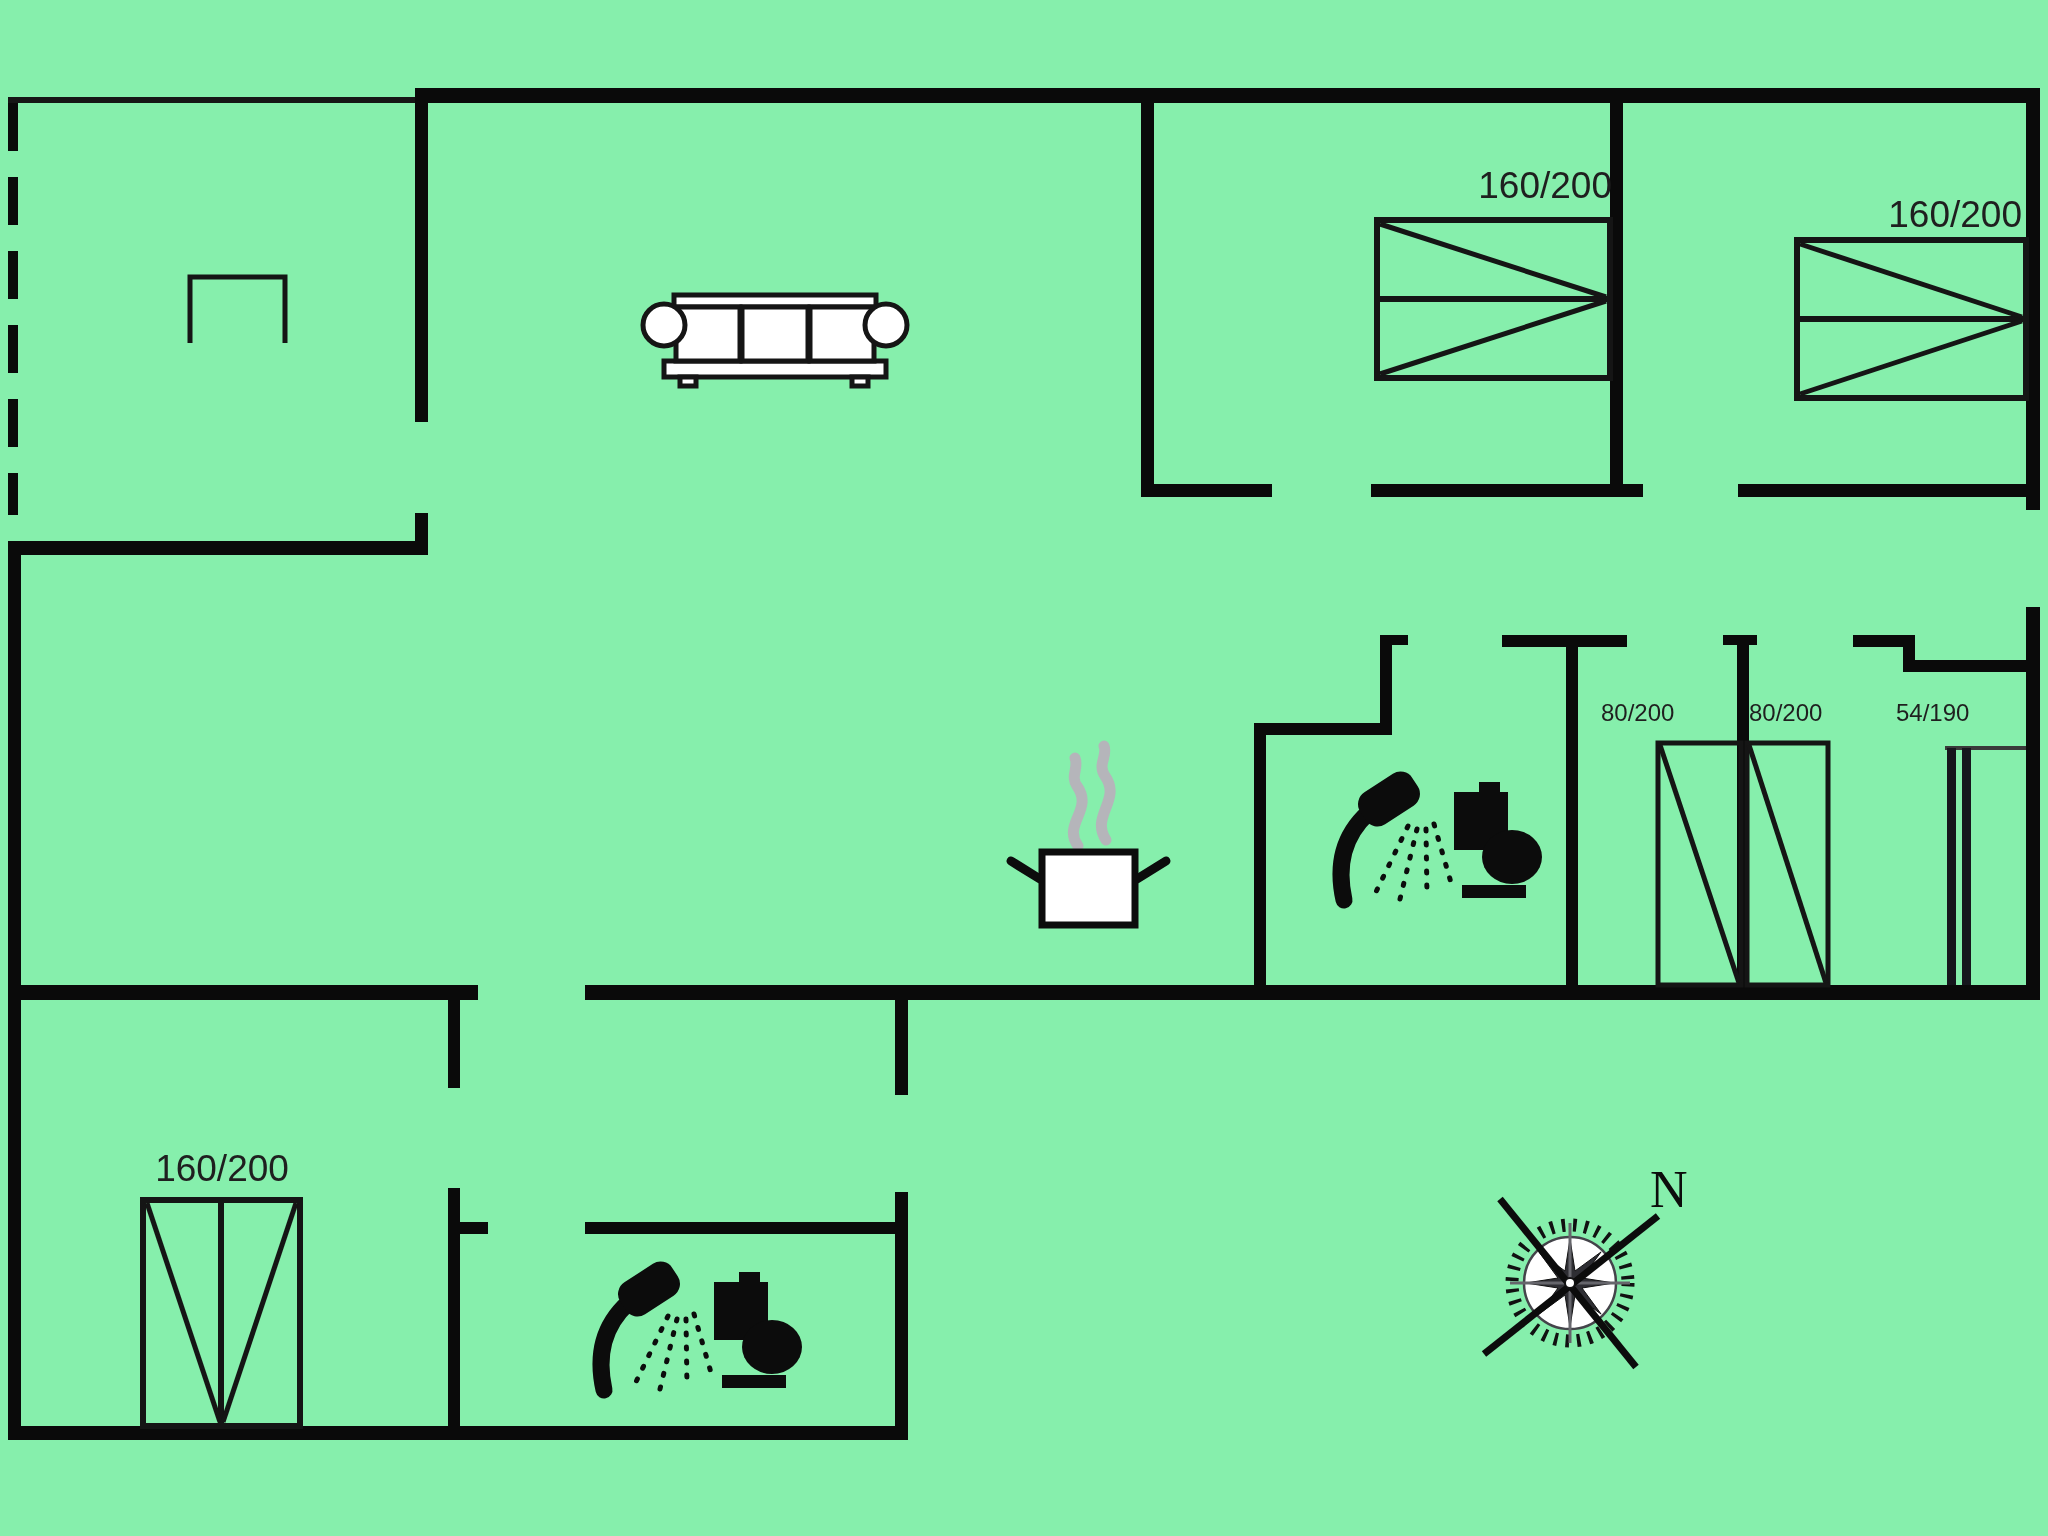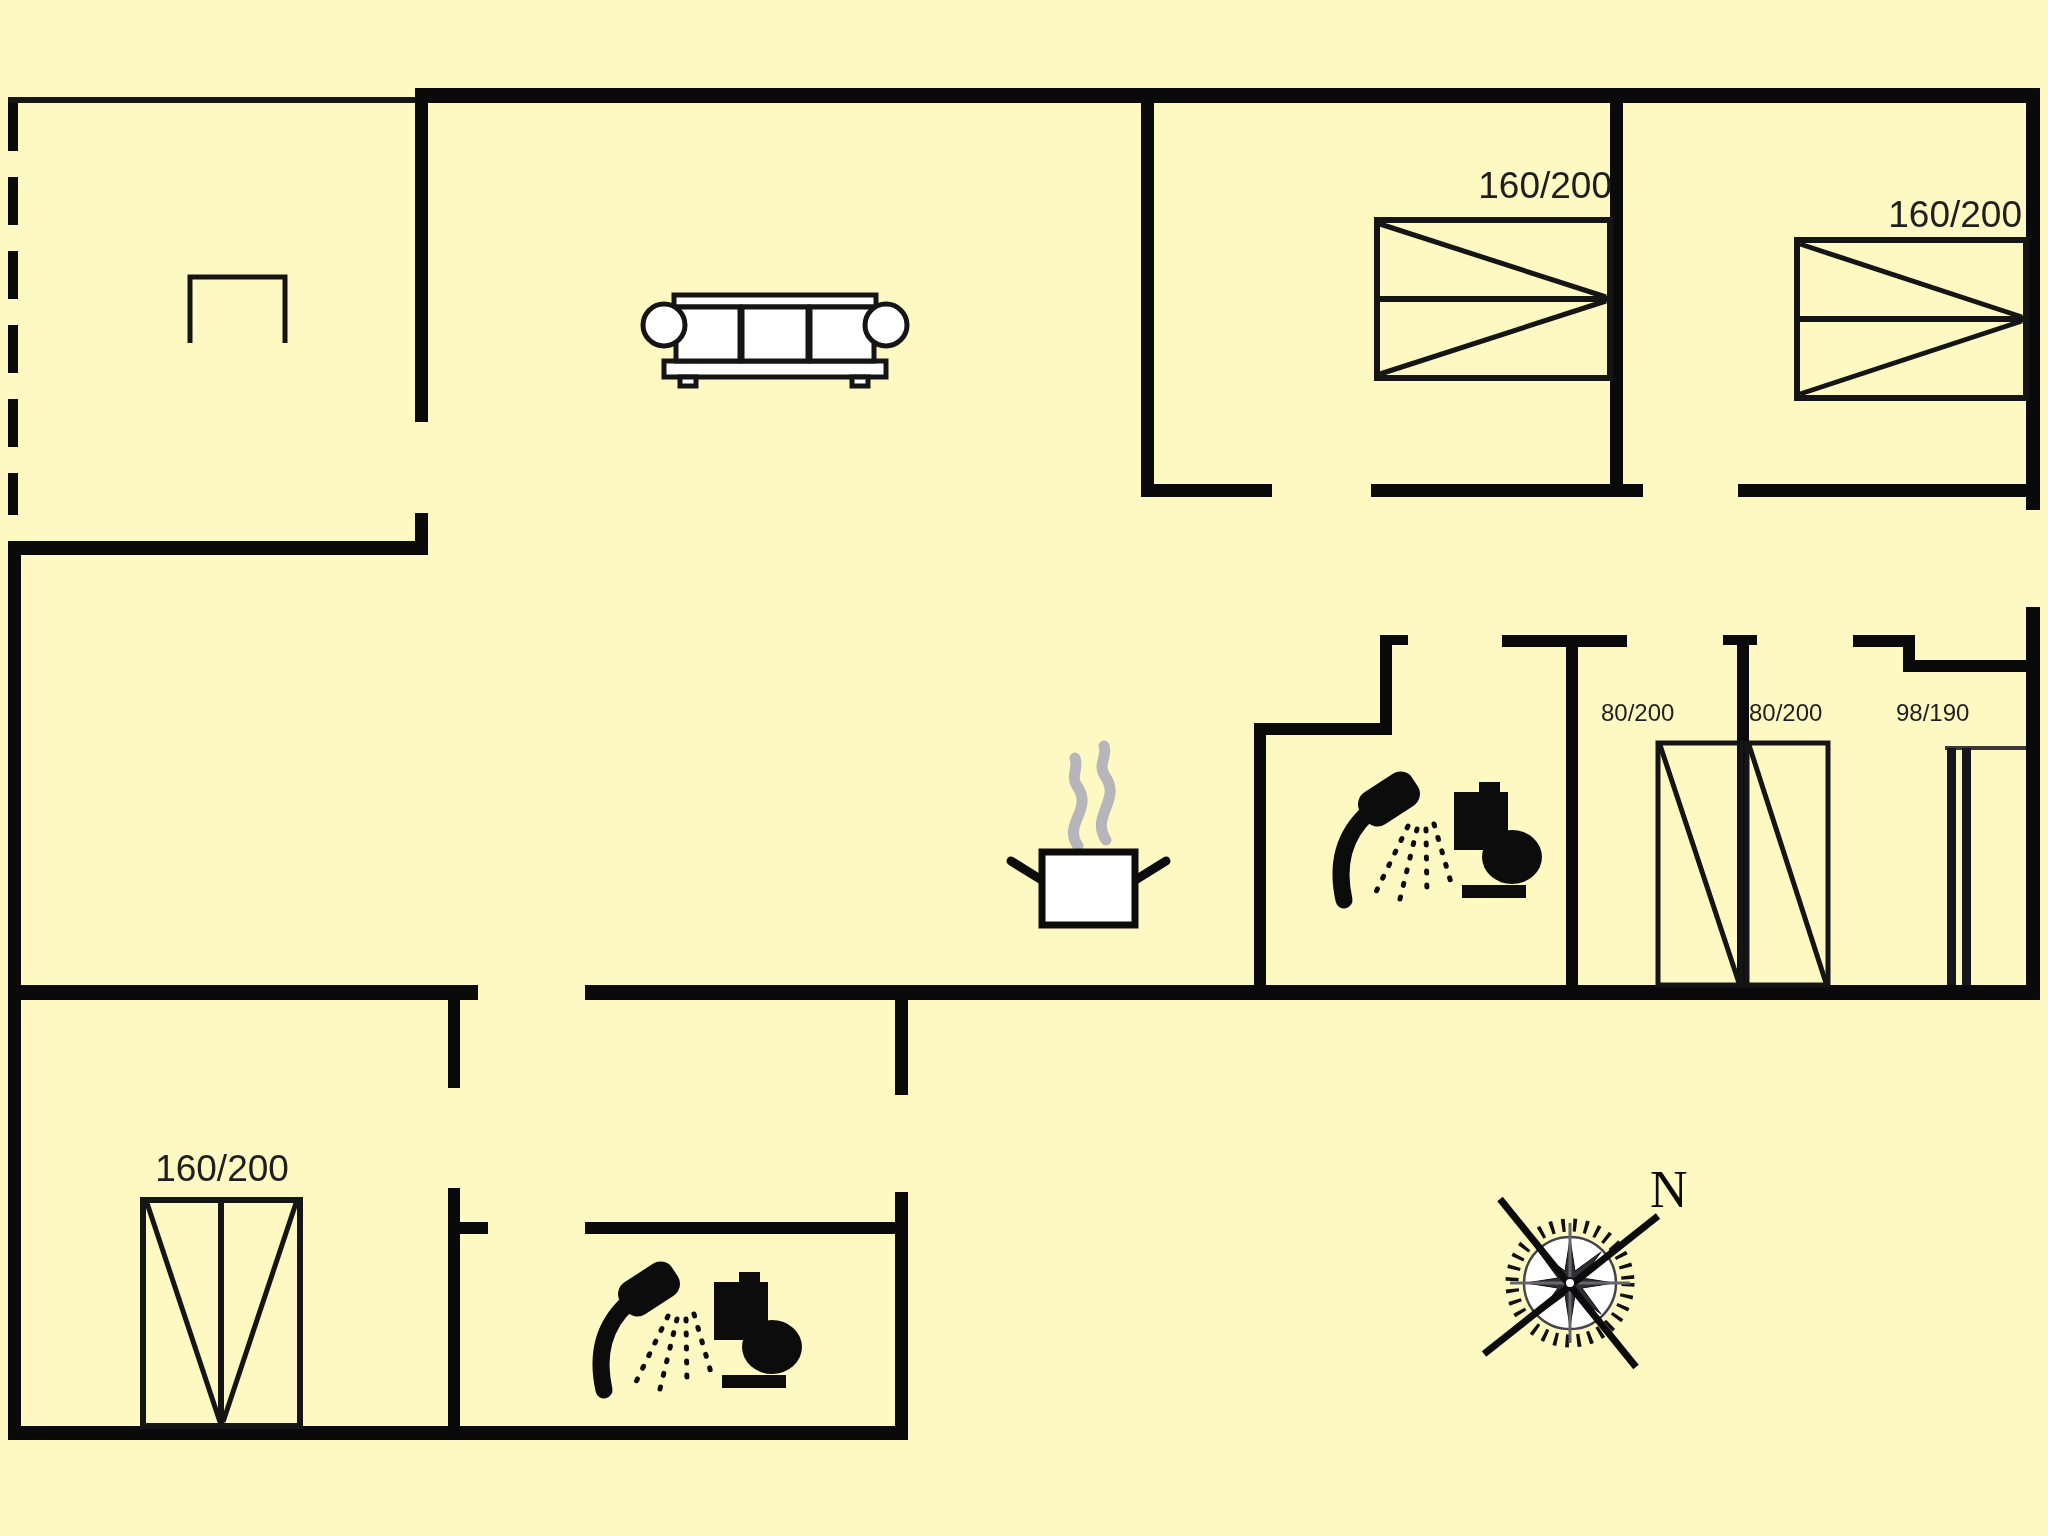--- a/index.html
+++ b/index.html
@@ -1,19 +1,19 @@
 <!DOCTYPE html>
 <html><head>
 <meta charset="utf-8">
 <style>
   html,body{margin:0;padding:0;background:#ffffff;}
   .stage{
     position:relative;
     width:2048px;height:1536px;
-    background:#fef9c3;
+    background:#86efac;
     font-family:"Liberation Sans", sans-serif;
     overflow:hidden;
   }
   .stage svg{position:absolute;left:0;top:0;}
   .dim-label{
     position:absolute;
     color:#1f1f1f;
     font-size:37px;
     line-height:1;
     white-space:nowrap;
@@ -167,16 +167,16 @@
       <circle cx="1570" cy="1283" r="5" fill="#ffffff" stroke="#111111" stroke-width="2"></circle>
     </g>
   </svg>
 
   <div class="dim-label alr" style="left:1412px;top:167px;">160/200</div>
   <div class="dim-label alr" style="left:1822px;top:196px;">160/200</div>
   <div class="dim-label act" style="left:122px;top:1150px;">160/200</div>
 
   <div class="dim-label small" style="left:1601px;top:701px;">80/200</div>
   <div class="dim-label small" style="left:1749px;top:701px;">80/200</div>
-  <div class="dim-label small" style="left:1896px;top:701px;">98/190</div>
+  <div class="dim-label small" style="left:1896px;top:701px;">54/190</div>
 
   <div class="north">N</div>
 </div>
 
 </body></html>

